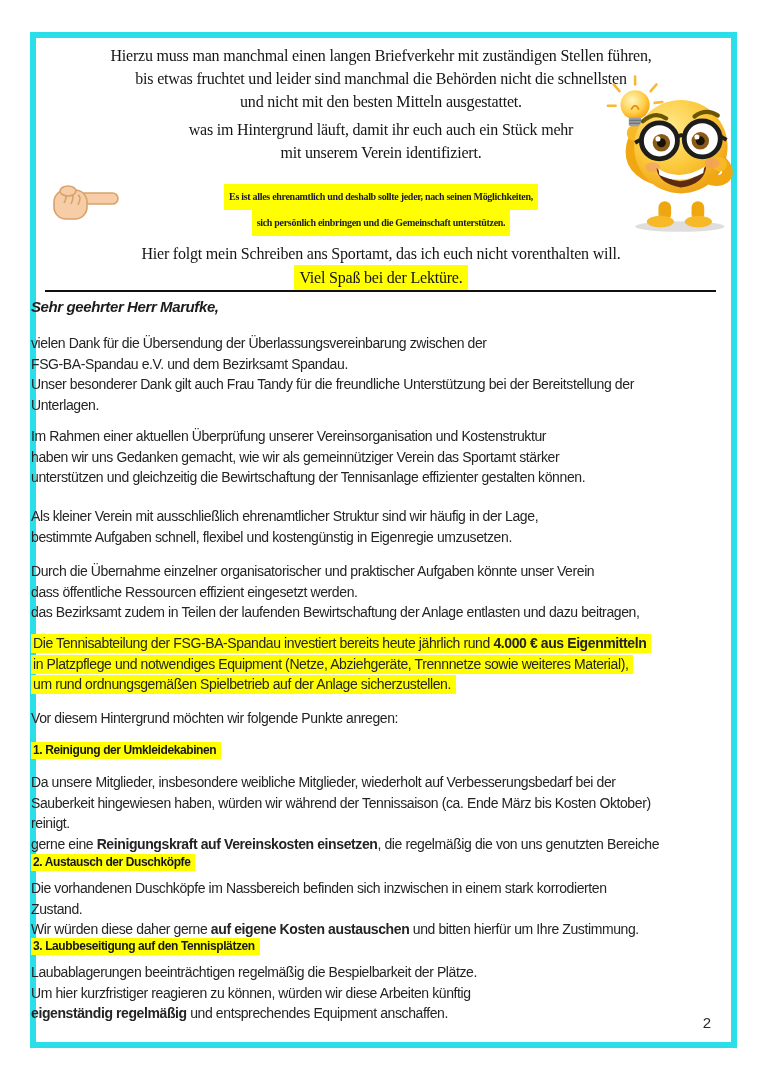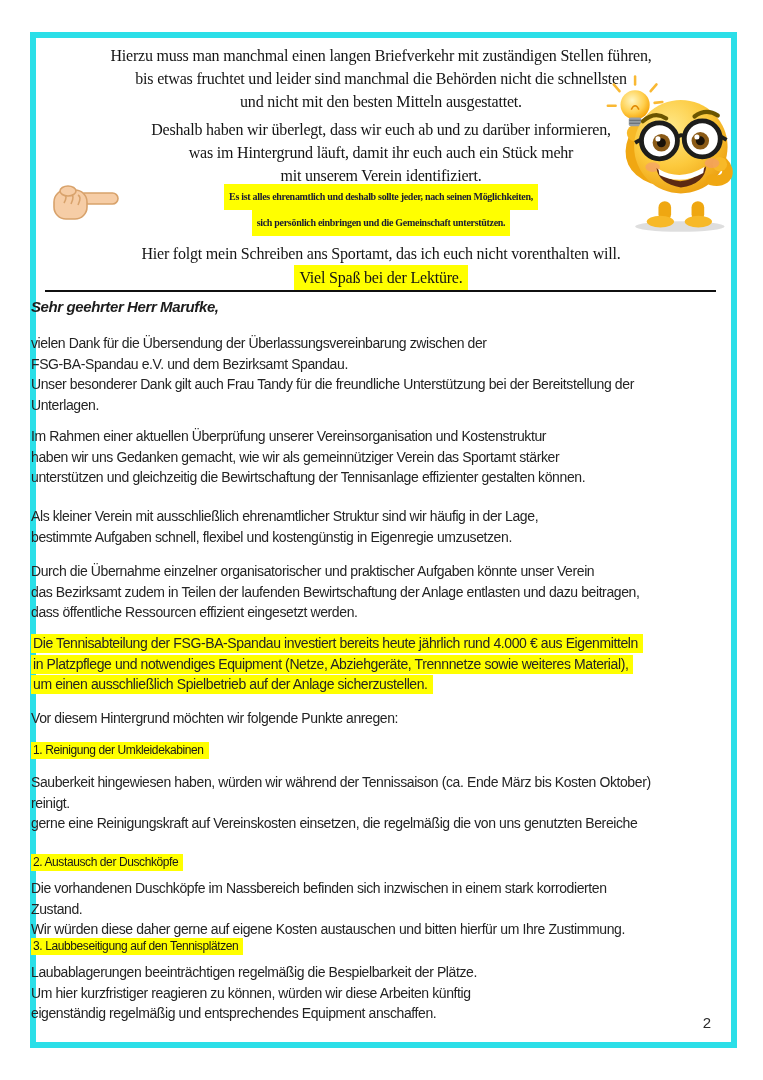--- a/index.html
+++ b/index.html
@@ -16,41 +16,40 @@
   #ihl{top:184px;font-weight:bold;font-size:10px;letter-spacing:-0.3px;color:#191933;}
   #iclose{top:242px;}
   .imark{background:var(--yellow,#ffff00);padding:1px 5px 2px 5px;display:inline-block;}
   
   .divider{position:absolute;left:45px;top:290px;width:671px;height:2px;background:#101010;}
   
   .blk{position:absolute;left:31px;width:672px;font-size:14px;line-height:20.5px;
        letter-spacing:-0.4px;color:#242424;}
   .blk .line{white-space:nowrap;}
   .blk.salutation{font-weight:bold;font-style:italic;font-size:15px;color:#1c1c1c;}
-  .blk .b{font-weight:normal;}
+  .blk .b{font-weight:bold;}
   .blk .mark{background:var(--yellow,#ffff00);padding:1px 5px 2px 2px;}
   .blk.heading{font-weight:bold;font-size:12px;color:#171717;}
   .pagenum{position:absolute;top:1014px;right:46px;font-size:15px;color:#2b2b2b;}
   
   .finger{position:absolute;left:50px;top:180px;width:72px;height:46px;}
   .mascot{position:absolute;left:602px;top:72px;width:146px;height:162px;z-index:5;}
 </style>
 </head>
 <body>
 
 <div class="page">
   <div class="frame"></div>
 
   <div class="ip" id="ip1">
     <div class="iline">Hierzu muss man manchmal einen langen Briefverkehr mit zuständigen Stellen führen,</div>
     <div class="iline">bis etwas fruchtet und leider sind manchmal die Behörden nicht die schnellsten</div>
     <div class="iline">und nicht mit den besten Mitteln ausgestattet.</div>
   </div>
   <div class="ip" id="ip2">
-    <div class="iline">Deshalb haben wir überlegt, dass wir euch ab und zu darüber informieren,</div>
     <div class="iline">was im Hintergrund läuft, damit ihr euch auch ein Stück mehr</div>
     <div class="iline">mit unserem Verein identifiziert.</div>
   </div>
   <div class="ip" id="ihl">
     <div class="iline"><span class="imark">Es ist alles ehrenamtlich und deshalb sollte jeder, nach seinen Möglichkeiten,</span></div>
     <div class="iline"><span class="imark">sich persönlich einbringen und die Gemeinschaft unterstützen.</span></div>
   </div>
   <div class="ip" id="iclose">
     <div class="iline">Hier folgt mein Schreiben ans Sportamt, das ich euch nicht vorenthalten will.</div>
     <div class="iline"><span class="imark">Viel Spaß bei der Lektüre.</span></div>
@@ -137,35 +136,36 @@
         <div class="line"><span>Im Rahmen einer aktuellen Überprüfung unserer Vereinsorganisation und Kostenstruktur</span></div>
         <div class="line"><span>haben wir uns Gedanken gemacht, wie wir als gemeinnütziger Verein das Sportamt stärker</span></div>
         <div class="line"><span>unterstützen und gleichzeitig die Bewirtschaftung der Tennisanlage effizienter gestalten können.</span></div>
       </div>
       <div class="blk para" style="top: 506px;">
         <div class="line"><span>Als kleiner Verein mit ausschließlich ehrenamtlicher Struktur sind wir häufig in der Lage,</span></div>
         <div class="line"><span>bestimmte Aufgaben schnell, flexibel und kostengünstig in Eigenregie umzusetzen.</span></div>
       </div>
       <div class="blk para" style="top: 561px;">
         <div class="line"><span>Durch die Übernahme einzelner organisatorischer und praktischer Aufgaben könnte unser Verein</span></div>
+        <div class="line"><span>dass öffentliche Ressourcen effizient eingesetzt werden.</span></div>
         <div class="line"><span>das Bezirksamt zudem in Teilen der laufenden Bewirtschaftung der Anlage entlasten und dazu beitragen,</span></div>
-        <div class="line"><span>dass öffentliche Ressourcen effizient eingesetzt werden.</span></div>
       </div>
       <div class="blk para hl" style="top: 633px;">
         <div class="line"><span class="mark"><span>Die Tennisabteilung der FSG-BA-Spandau investiert bereits heute jährlich rund </span><span class="b">4.000 € aus Eigenmitteln</span></span></div>
         <div class="line"><span class="mark"><span>in Platzpflege und notwendiges Equipment (Netze, Abziehgeräte, Trennnetze sowie weiteres Material),</span></span></div>
-        <div class="line"><span class="mark"><span>um einen ausschließlich Spielbetrieb auf der Anlage sicherzustellen.</span></span></div>
+        <div class="line"><span class="mark"><span>um rund ordnungsgemäßen Spielbetrieb auf der Anlage sicherzustellen.</span></span></div>
       </div>
       <div class="blk para" style="top: 708px;">
         <div class="line"><span>Vor diesem Hintergrund möchten wir folgende Punkte anregen:</span></div>
       </div>
       <div class="blk heading" style="top: 740px;">
         <div class="line"><span class="mark"><span class="b">1. Reinigung der Umkleidekabinen</span></span></div>
       </div>
       <div class="blk para" style="top: 772px;">
+        <div class="line"><span>Da unsere Mitglieder, insbesondere weibliche Mitglieder, wiederholt auf Verbesserungsbedarf bei der</span></div>
         <div class="line"><span>Sauberkeit hingewiesen haben, würden wir während der Tennissaison (ca. Ende März bis Kosten Oktober)</span></div>
         <div class="line"><span>reinigt.</span></div>
         <div class="line"><span>gerne eine </span><span class="b">Reinigungskraft auf Vereinskosten einsetzen</span><span>, die regelmäßig die von uns genutzten Bereiche</span></div>
       </div>
       <div class="blk heading" style="top: 852px;">
         <div class="line"><span class="mark"><span class="b">2. Austausch der Duschköpfe</span></span></div>
       </div>
       <div class="blk para" style="top: 878px;">
         <div class="line"><span>Die vorhandenen Duschköpfe im Nassbereich befinden sich inzwischen in einem stark korrodierten</span></div>
         <div class="line"><span>Zustand.</span></div>

